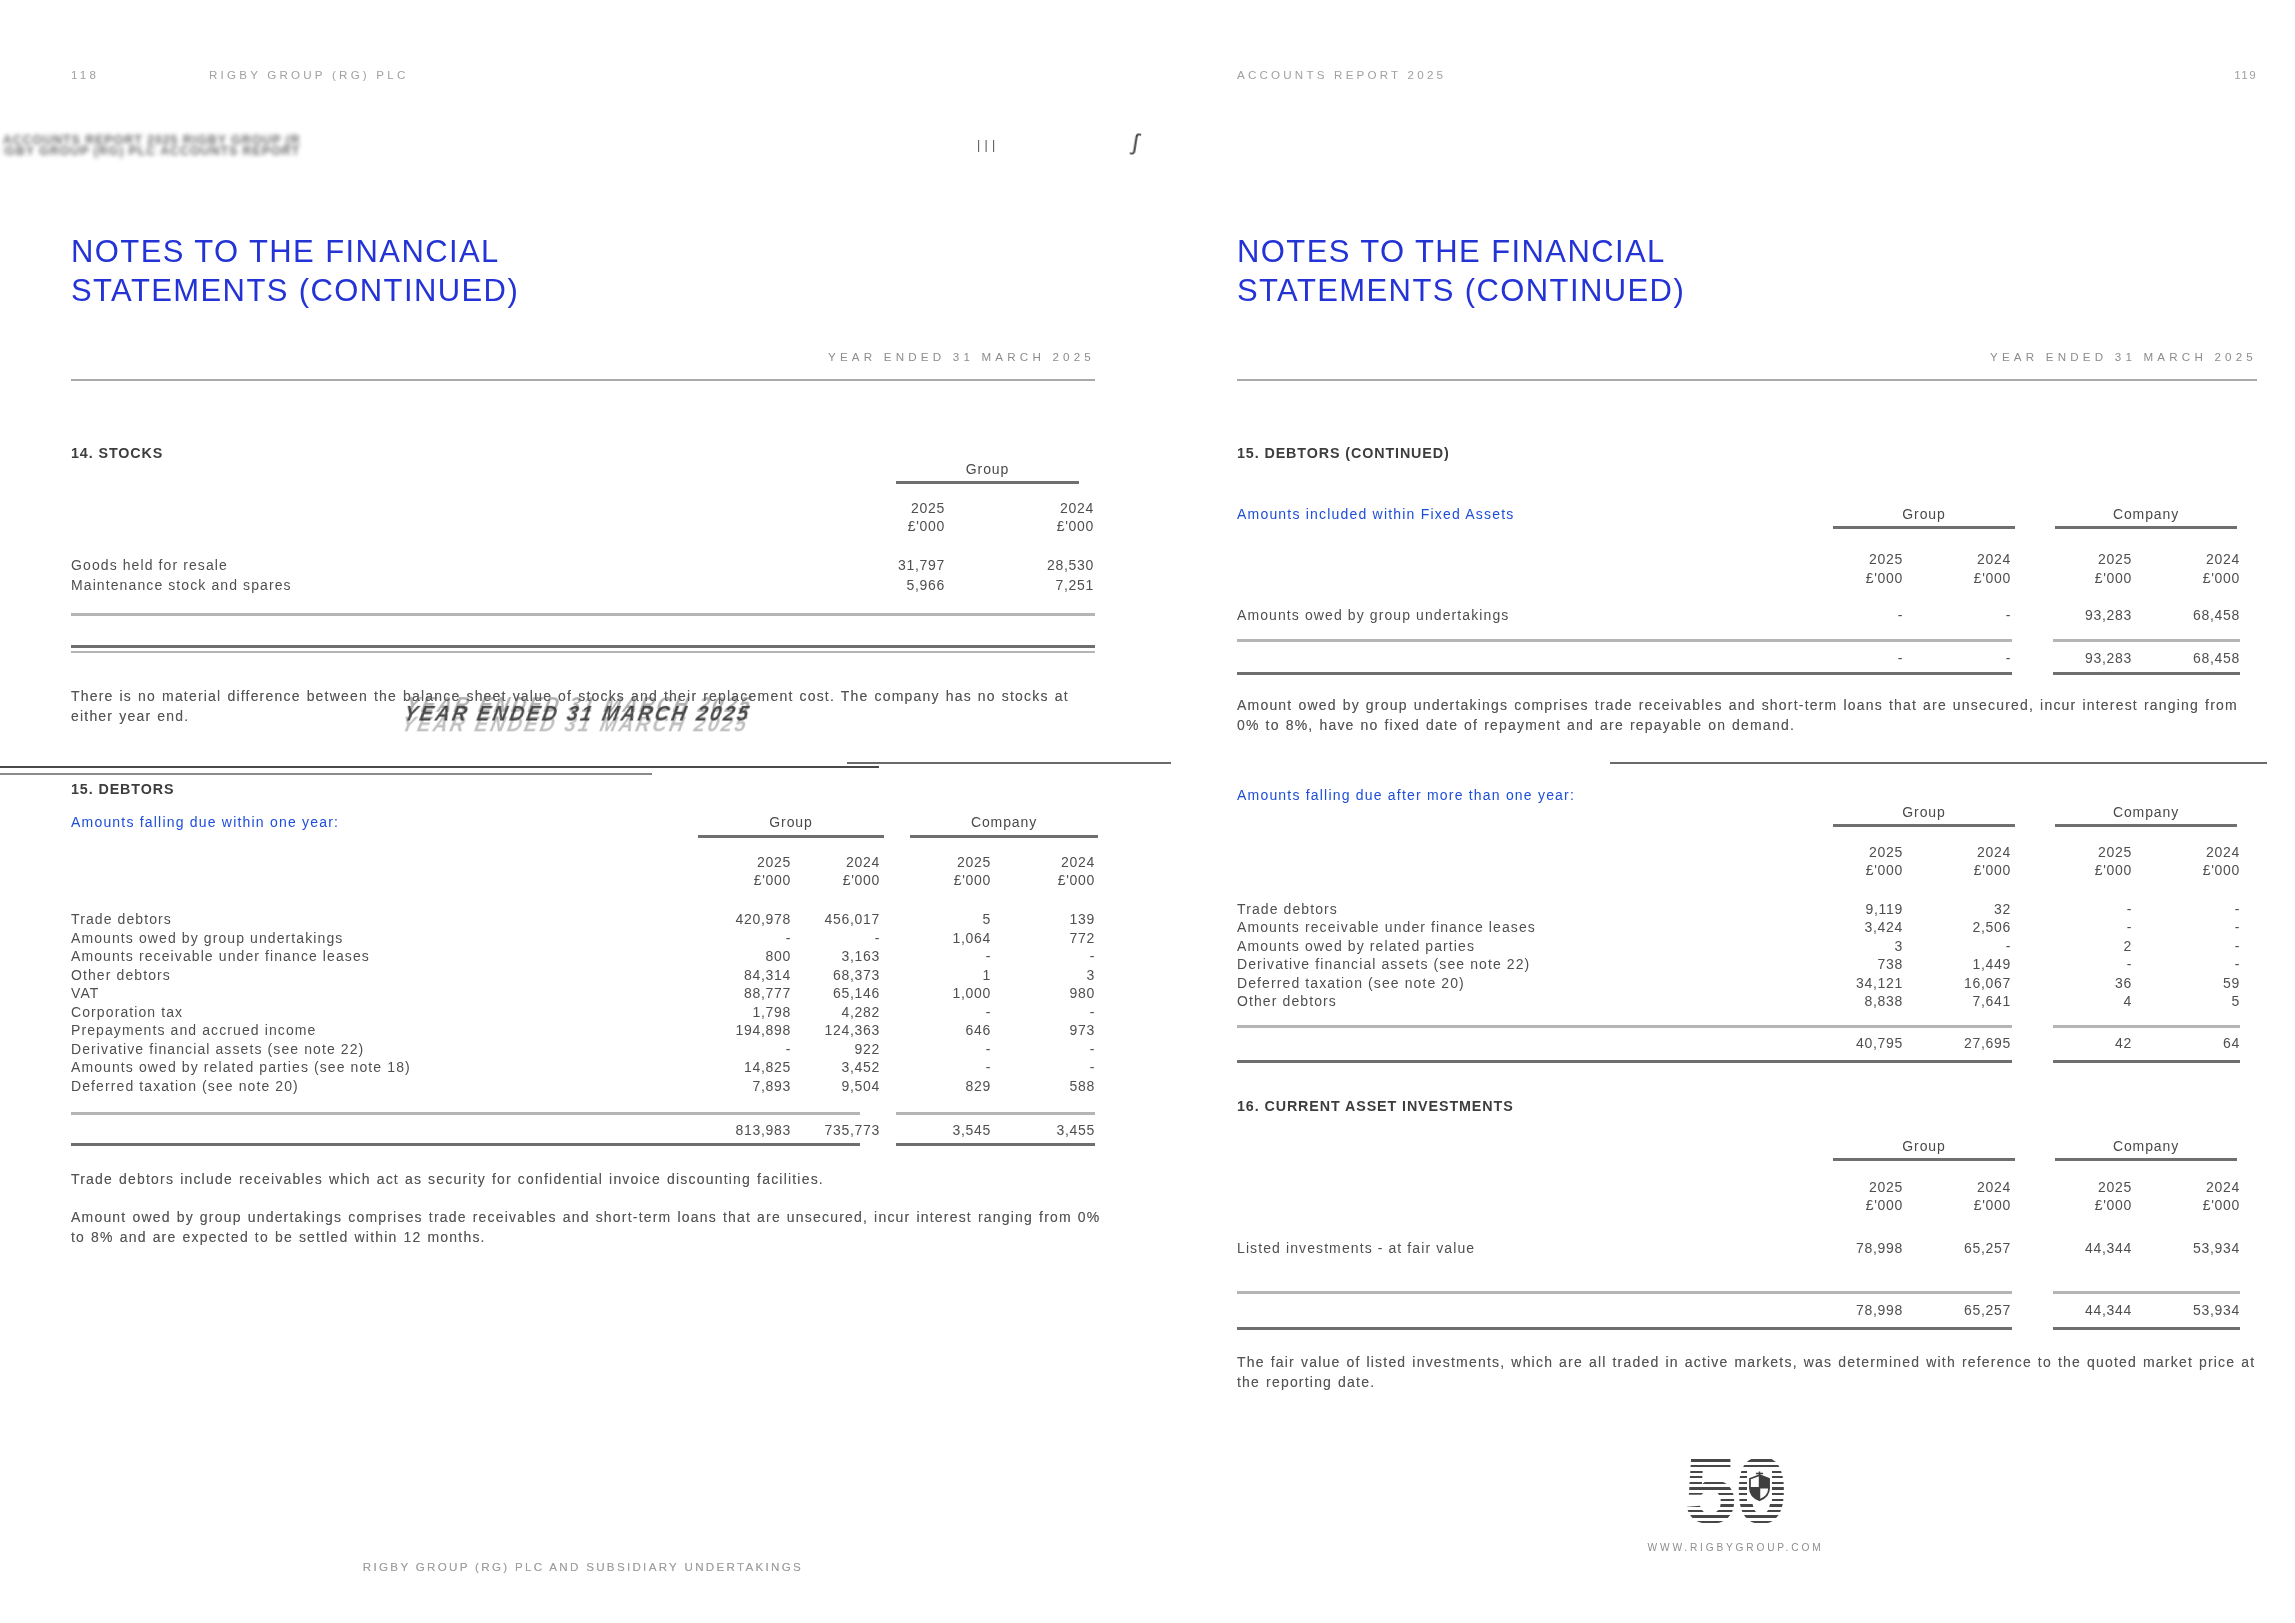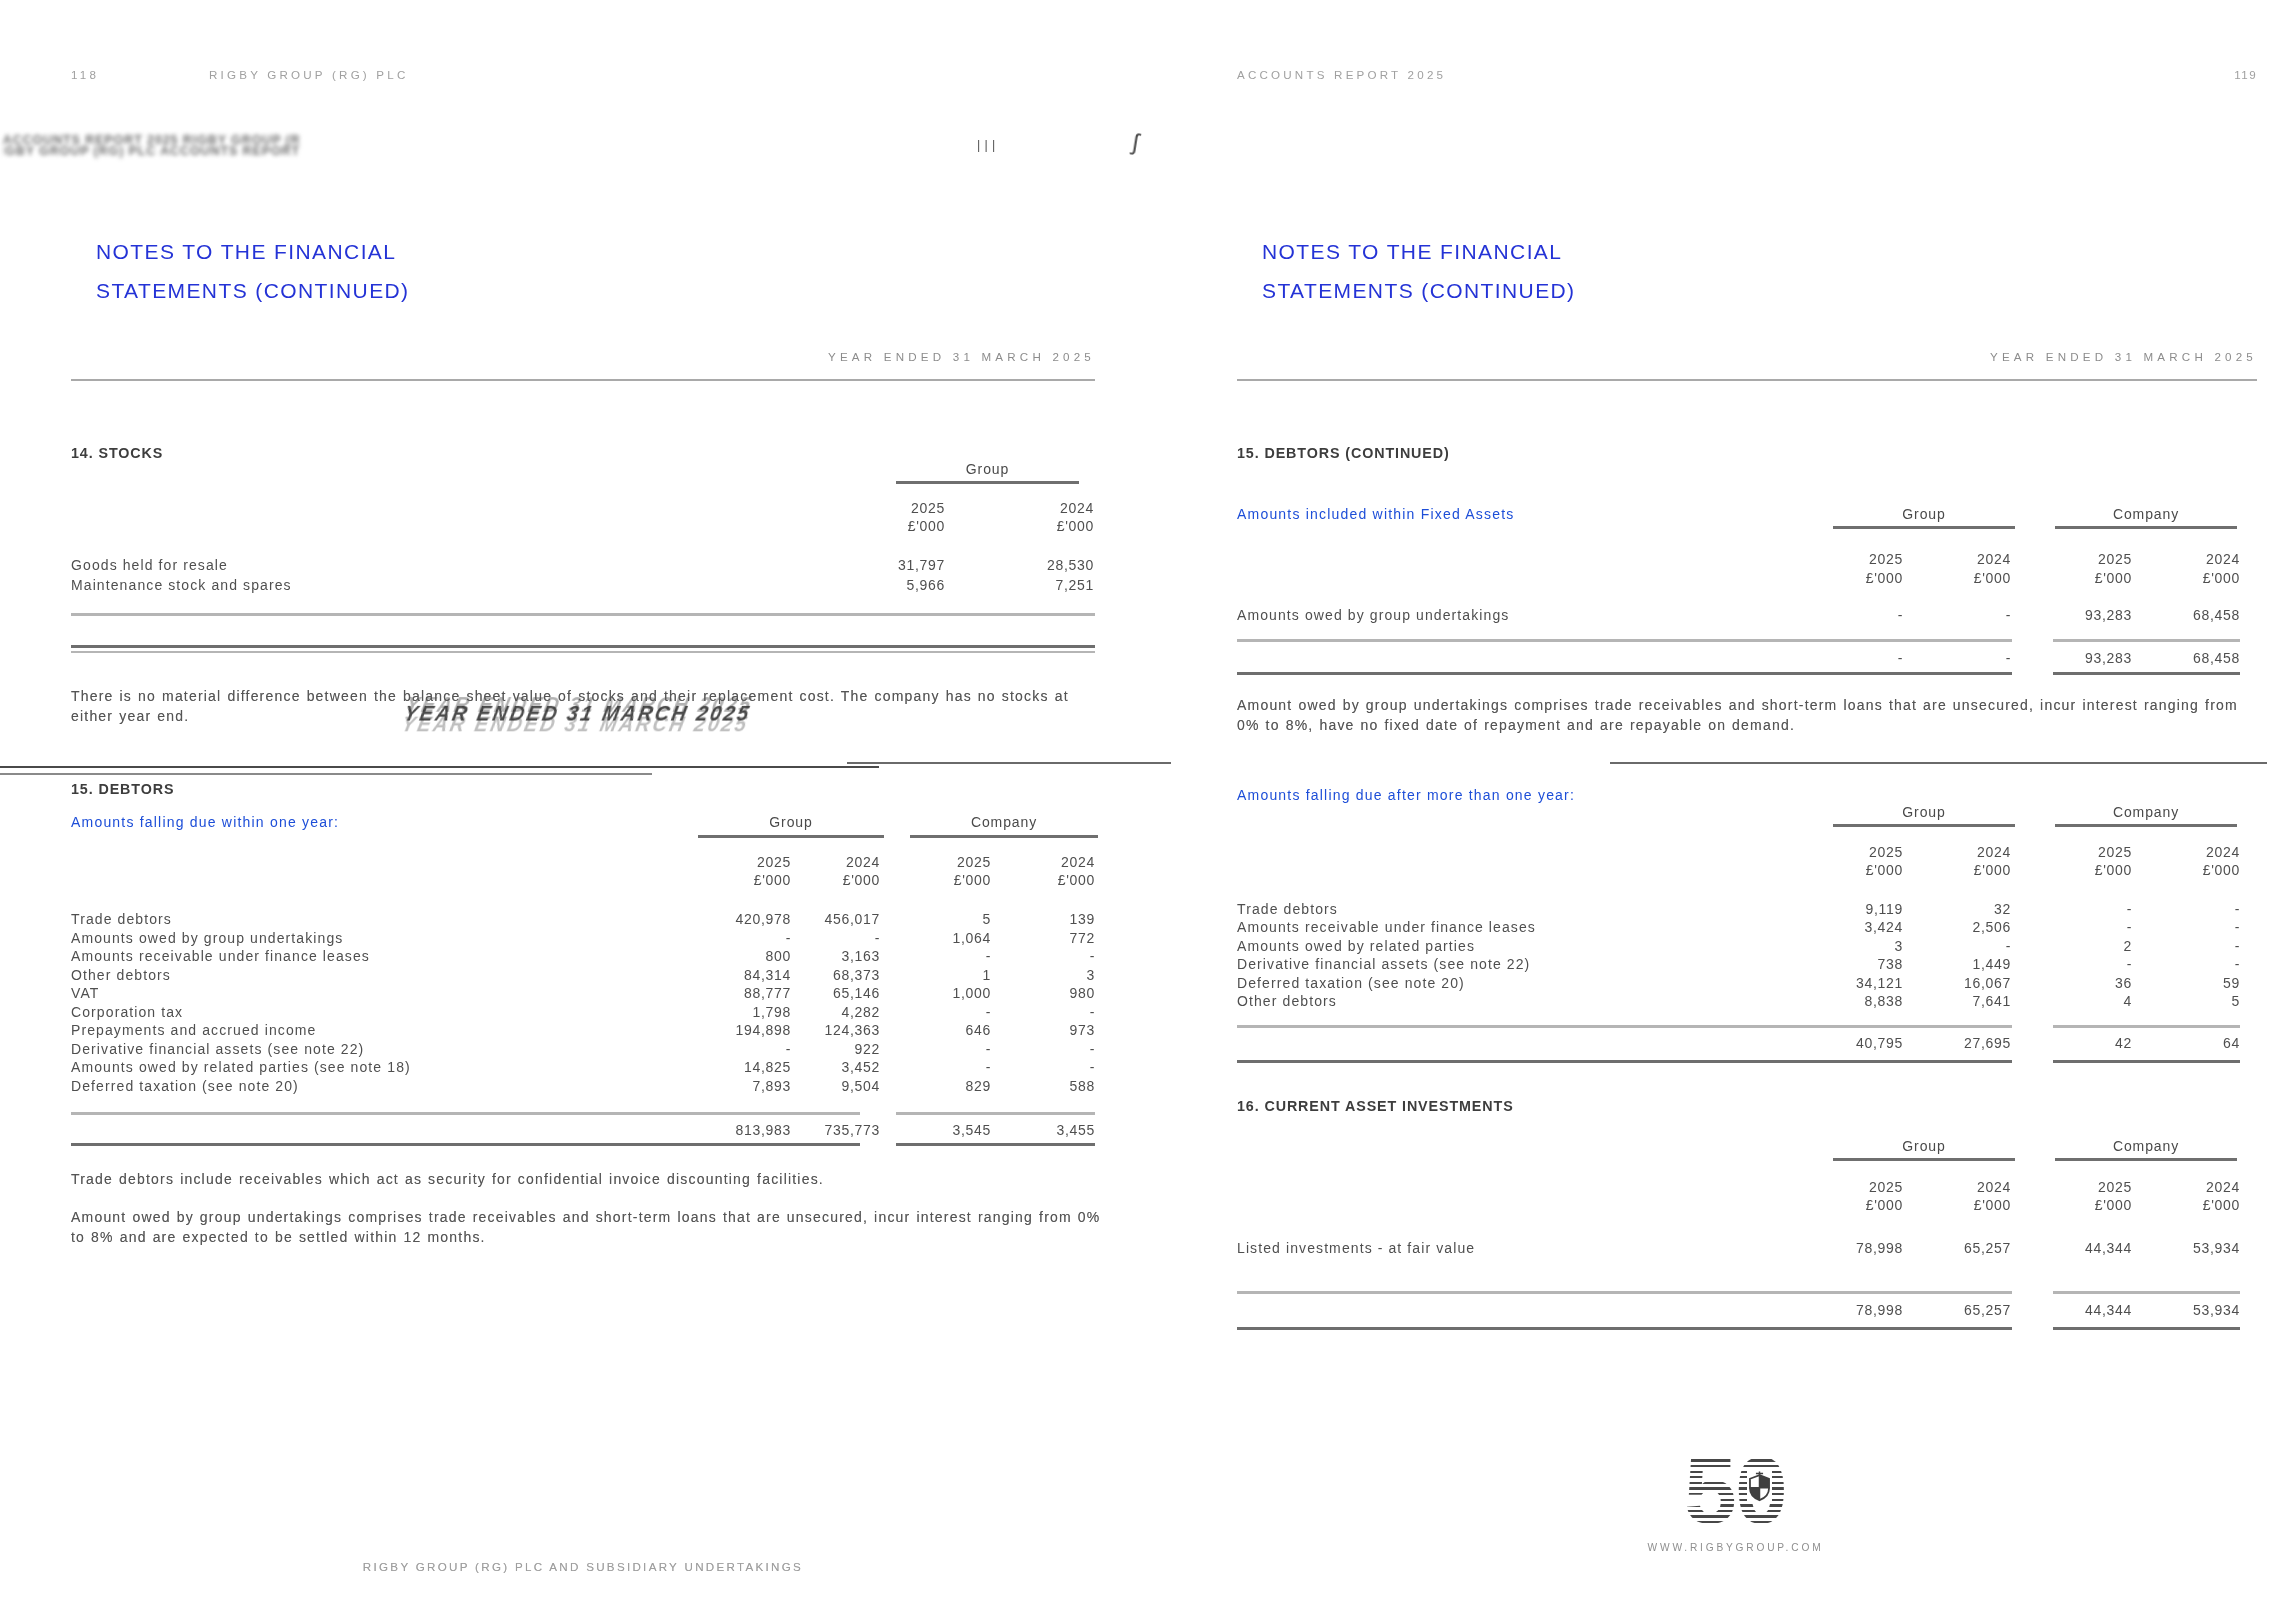--- a/index.html
+++ b/index.html
@@ -1,19 +1,19 @@
 <!DOCTYPE html>
 <html style="font-size:7.4px"><head>
 <meta charset="utf-8">
 <style>
   html,body{margin:0;padding:0;background:#fff;}
   #canvas{position:relative;width:2295px;height:1623px;background:#ffffff;
           font-family:"Liberation Sans",sans-serif;overflow:hidden;}
   .hdr{position:absolute;font-size:11.6px;letter-spacing:3.2px;color:#a0a0a0;white-space:nowrap;}
-  .title{position:absolute;font-size:21px;line-height:39px;letter-spacing:1.4px;color:#2433d6;white-space:nowrap;margin-left:25px;}
+  .title{position:absolute;font-size:31px;line-height:39px;letter-spacing:1.4px;color:#2433d6;white-space:nowrap;}
   .period{position:absolute;font-size:11.6px;letter-spacing:4.2px;color:#8c8c8c;text-align:right;white-space:nowrap;}
   .prule{position:absolute;height:2.3px;background:#a9a9a9;}
   .sechead{position:absolute;font-size:14.3px;font-weight:bold;color:#3d3d3d;letter-spacing:0.9px;white-space:nowrap;}
   .para{position:absolute;font-size:14px;line-height:20.4px;color:#555;letter-spacing:1.2px;word-spacing:0.9px;
         text-shadow:0 0 0.5px rgba(100,100,100,.55);}
   .tbl{position:absolute;}
   .trow{position:absolute;left:0;width:100%;display:flex;align-items:center;height:18.5px;
         font-size:14px;color:#4f4f4f;letter-spacing:0.7px;}
   .trow .lbl{flex:0 0 auto;text-align:left;white-space:nowrap;letter-spacing:1.1px;}
   .num{text-align:right;white-space:nowrap;}
@@ -383,20 +383,21 @@
       <span class="lbl"></span>
       <span class="num n1">78,998</span>
       <span class="num n2">65,257</span>
       <span class="num n3">44,344</span>
       <span class="num n4">53,934</span>
     </div>
     <div class="ruleD" style="left:0;top:191px;width:775px"></div>
     <div class="ruleD" style="left:816px;top:191px;width:187px"></div>
   </div>
 
+  <div class="para" style="left:1237px;top:1352px;width:1025px">The fair value of listed investments, which are all traded in active markets, was determined with reference to the quoted market price at the reporting date.</div>
 
   <div class="logo50">
     <span class="n">50</span>
     <span class="crest">
       <svg viewBox="0 0 40 52" width="25" height="31">
         <path d="M14 4 H26 M20 1 V7" stroke="#3f3f3f" stroke-width="2.5" fill="none"></path>
         <path d="M20 7 L36 13 V29 Q36 43 20 49 Q4 43 4 29 V13 Z" fill="#ffffff" stroke="#3f3f3f" stroke-width="3"></path>
         <path d="M20 7 L36 13 V28 H20 Z" fill="#3f3f3f"></path>
         <path d="M20 28 H4 V29 Q4 43 20 49 Z" fill="#3f3f3f"></path>
         <path d="M20 7 V49 M4 28 H36" stroke="#3f3f3f" stroke-width="2.5" fill="none"></path>

